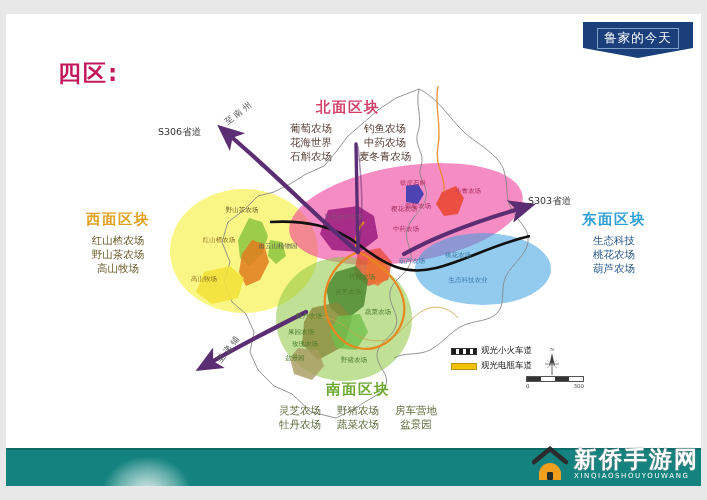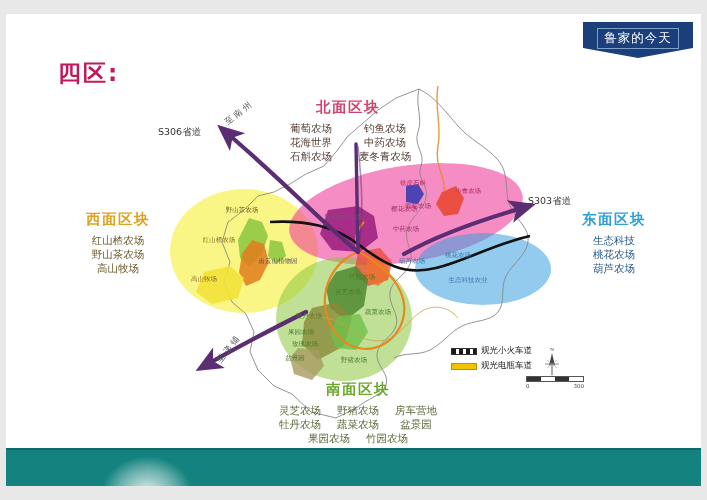--- a/index.html
+++ b/index.html
@@ -155,21 +155,21 @@
       <path d="M350 130 L352 238" fill="none" stroke="#5b2d72" stroke-width="3.4" stroke-linecap="round"></path>
       <path d="M352 238 C358 200 356 170 352 132" fill="none" stroke="#5b2d72" stroke-width="1.6" opacity="0.5"></path>
       <path d="M432 72 C428 92 436 112 432 132 C428 152 440 162 438 178" fill="none" stroke="#e8871e" stroke-width="1.4" opacity="0.85"></path>
     </svg>
   </div>
 
   <div id="map-labels">
       <div class="mlabel" style="left: 236px; top: 196px; color: rgb(107, 90, 42);">野山茶农场</div>
       <div class="mlabel" style="left: 213px; top: 226px; color: rgb(138, 106, 34);">红山楂农场</div>
       <div class="mlabel" style="left: 198px; top: 265px; color: rgb(138, 106, 34);">高山牧场</div>
-      <div class="mlabel" style="left: 272px; top: 247px; color: rgb(85, 85, 85);">出云山植物园</div>
+      <div class="mlabel" style="left: 272px; top: 232px; color: rgb(85, 85, 85);">出云山植物园</div>
       <div class="mlabel" style="left: 318px; top: 203px; color: rgb(138, 74, 122); margin-left: 20px;">彩色树种农场</div>
       <div class="mlabel" style="left: 407px; top: 169px; color: rgb(176, 48, 96);">铁皮石斛</div>
       <div class="mlabel" style="left: 462px; top: 177px; color: rgb(176, 48, 96);">小青农场</div>
       <div class="mlabel" style="left: 412px; top: 192px; color: rgb(160, 48, 96);">葡萄农场</div>
       <div class="mlabel" style="left: 398px; top: 195px; color: rgb(160, 48, 96);">樱花农场</div>
       <div class="mlabel" style="left: 400px; top: 215px; color: rgb(160, 48, 96);">中药农场</div>
       <div class="mlabel" style="left: 406px; top: 247px; color: rgb(58, 122, 168);">葫芦农场</div>
       <div class="mlabel" style="left: 452px; top: 241px; color: rgb(58, 122, 168);">桃花农场</div>
       <div class="mlabel" style="left: 462px; top: 266px; color: rgb(58, 122, 168);">生态科技农业</div>
       <div class="mlabel" style="left: 356px; top: 263px; color: rgb(74, 122, 42);">竹园农场</div>
@@ -216,23 +216,20 @@
   </div>
 
   <div class="block" id="block-south">
     <div class="btitle">南面区块</div>
     <div class="brow">
       <span>灵芝农场</span><span>野猪农场</span><span>房车营地</span>
     </div>
     <div class="brow">
       <span>牡丹农场</span><span>蔬菜农场</span><span>盆景园</span>
     </div>
-    <div class="brow">
-      <span>果园农场</span><span>竹园农场</span>
-    </div>
   </div>
 
   <div class="road-lbl" id="road-s306">S306省道</div>
   <div class="road-lbl" id="road-s303">S303省道</div>
   <div class="diag" style="left:217px;top:94px;transform:rotate(-38deg);">至 南 州</div>
   <div class="diag" style="left:207px;top:330px;transform:rotate(-52deg);">至 递 铺</div>
 
   <div id="legend">
     <div class="leg-row">
       <div class="leg-sw" style="background:repeating-linear-gradient(90deg,#1a1a1a 0 4px,#ffffff 4px 7px);border:1px solid #333;"></div>
@@ -262,14 +259,25 @@
     <div id="scale-nums">
       <span>0</span>
       <span>300</span>
     </div>
   </div>
 
   <div id="footer-band">
     <div id="footer-swoosh"></div>
   </div>
 
+  <div id="watermark">
+    <svg id="wm-logo" viewBox="0 0 40 40">
+      <path d="M4 18 L20 5 L36 18" fill="none" stroke="#2b2b2b" stroke-width="4.5" stroke-linecap="round"></path>
+      <path d="M9 30 A11 11 0 0 1 31 30 L31 36 L9 36 Z" fill="#f2a01e"></path>
+      <rect x="17" y="28" width="6" height="8" rx="1.2" fill="#2b2b2b"></rect>
+    </svg>
+    <div id="wm-text">
+      <div id="wm-main">新侨手游网</div>
+      <div id="wm-sub">XINQIAOSHOUYOUWANG</div>
+    </div>
+  </div>
 
 </div>
 
 </body></html>

